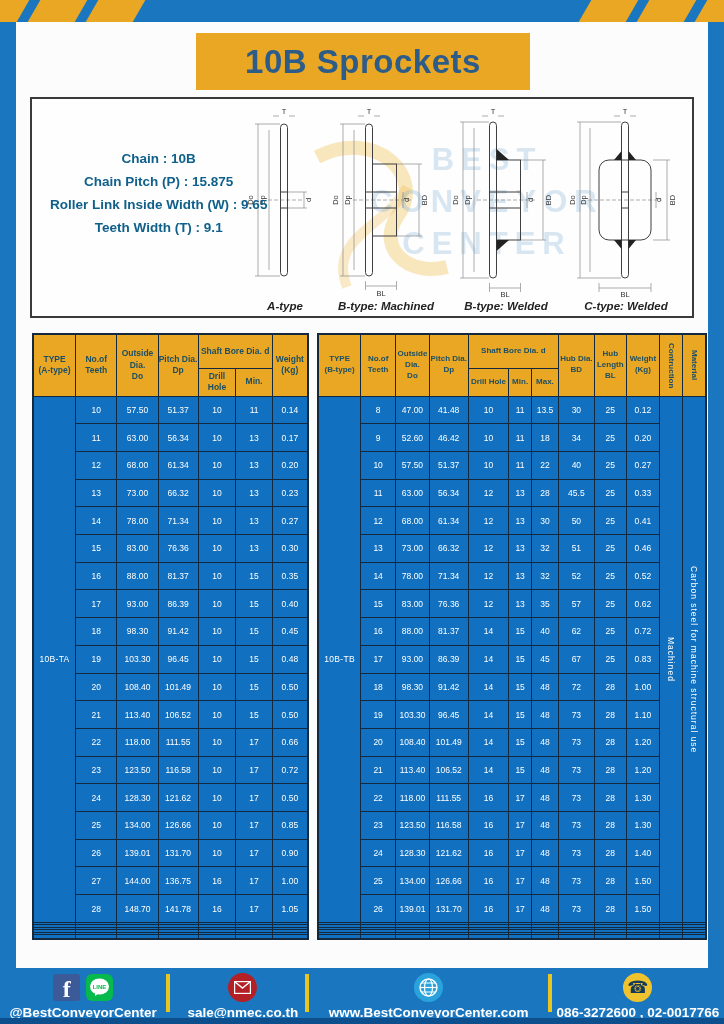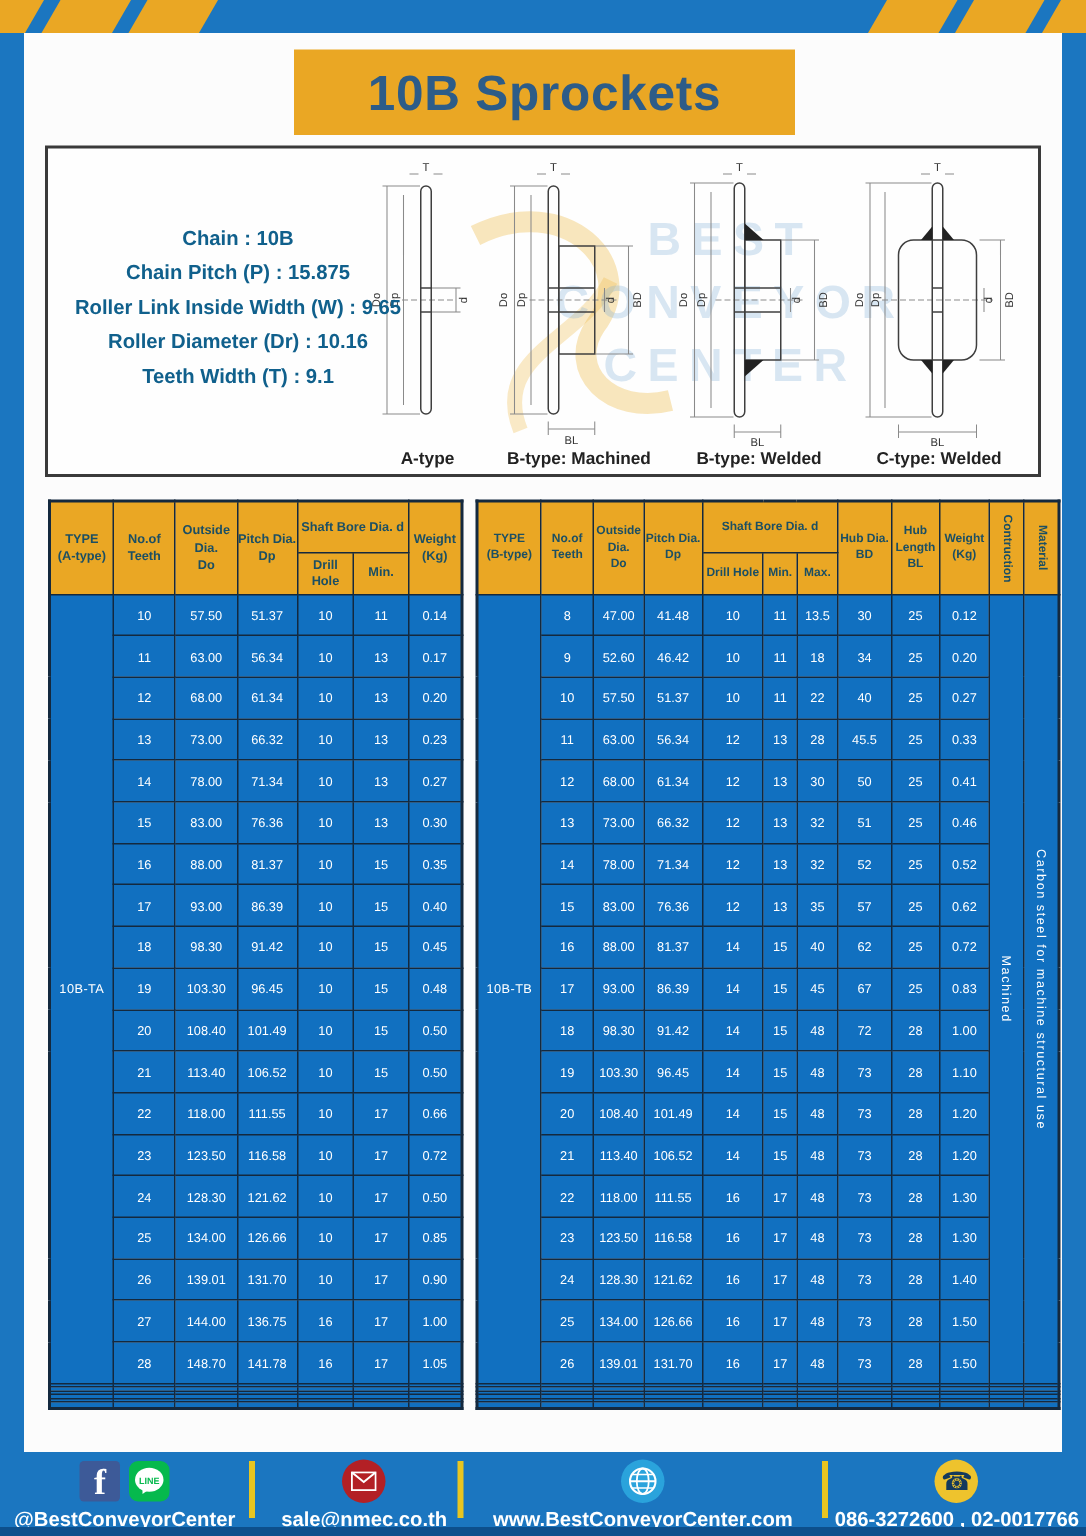--- a/index.html
+++ b/index.html
@@ -17,21 +17,21 @@
   .spec-box{position:absolute;left:14px;top:75px;width:664px;height:221px;background:#fefefe;
       border:2px solid #3a3a3a;box-sizing:border-box;overflow:hidden;}
   .watermark{position:absolute;left:290px;top:40px;width:330px;text-align:center;z-index:0;
       color:rgba(130,175,215,.30);font-weight:bold;font-size:31px;letter-spacing:7px;line-height:1.35;}
   .wm-logo{position:absolute;left:255px;top:18px;z-index:0;}
   .spec-lines{position:absolute;left:18px;top:52px;z-index:2;text-align:center;}
   .spec-line{font-size:13.5px;font-weight:bold;color:#10608c;margin-bottom:8px;white-space:nowrap;}
   .diagrams{position:absolute;left:212px;top:6px;right:6px;bottom:4px;display:flex;z-index:1;}
   .diag{display:flex;flex-direction:column;align-items:center;justify-content:flex-end;}
   .diag svg{display:block;}
-  .diag-label{font-size:11.5px;font-weight:600;color:#222;margin-top:2px;white-space:nowrap;}
+  .diag-label{font-size:11.5px;font-weight:600;color:#222;margin-top:2px;white-space:nowrap;font-style:italic;}
   .d-a{width:82px;}.d-b{width:120px;}
   
   .table-wrap{position:absolute;}
   .tw-a{left:16px;top:311px;width:277px;height:607px;}
   .tw-b{left:301px;top:311px;width:390px;height:607px;}
   table.spec-table{border-collapse:collapse;table-layout:fixed;width:100%;height:100%;
       border:2px solid #14293e;}
   .spec-table th,.spec-table td{border:1px solid #14293e;padding:0;text-align:center;vertical-align:middle;}
   .spec-table thead th{background:#eaa724;color:#1c4f63;font-weight:bold;font-size:8.5px;
       white-space:pre-line;line-height:1.35;}
@@ -89,21 +89,20 @@
         <path d="M60 170 C40 120 100 110 120 70" fill="none" stroke="rgba(238,186,70,.30)" stroke-width="10"></path>
       </svg>
       <div class="watermark" style="white-space:pre-line">BEST
 CONVEYOR
 CENTER</div>
 
       <div class="spec-lines">
         <div class="spec-line">Chain : 10B</div>
         <div class="spec-line">Chain Pitch (P) : 15.875</div>
         <div class="spec-line">Roller Link Inside Width (W) : 9.65</div>
-        <div class="spec-line">Roller Diameter (Dr) : 10.16</div>
         <div class="spec-line">Teeth Width (T) : 9.1</div>
       </div>
 
       <div class="diagrams">
 
         <div class="diag d-a">
           <svg width="82" height="192" viewBox="0 0 82 192">
             <g stroke="#8a8a8a" stroke-width="0.7">
               <line x1="29" y1="10" x2="35" y2="10"></line>
                 <line x1="45" y1="10" x2="51" y2="10"></line>

